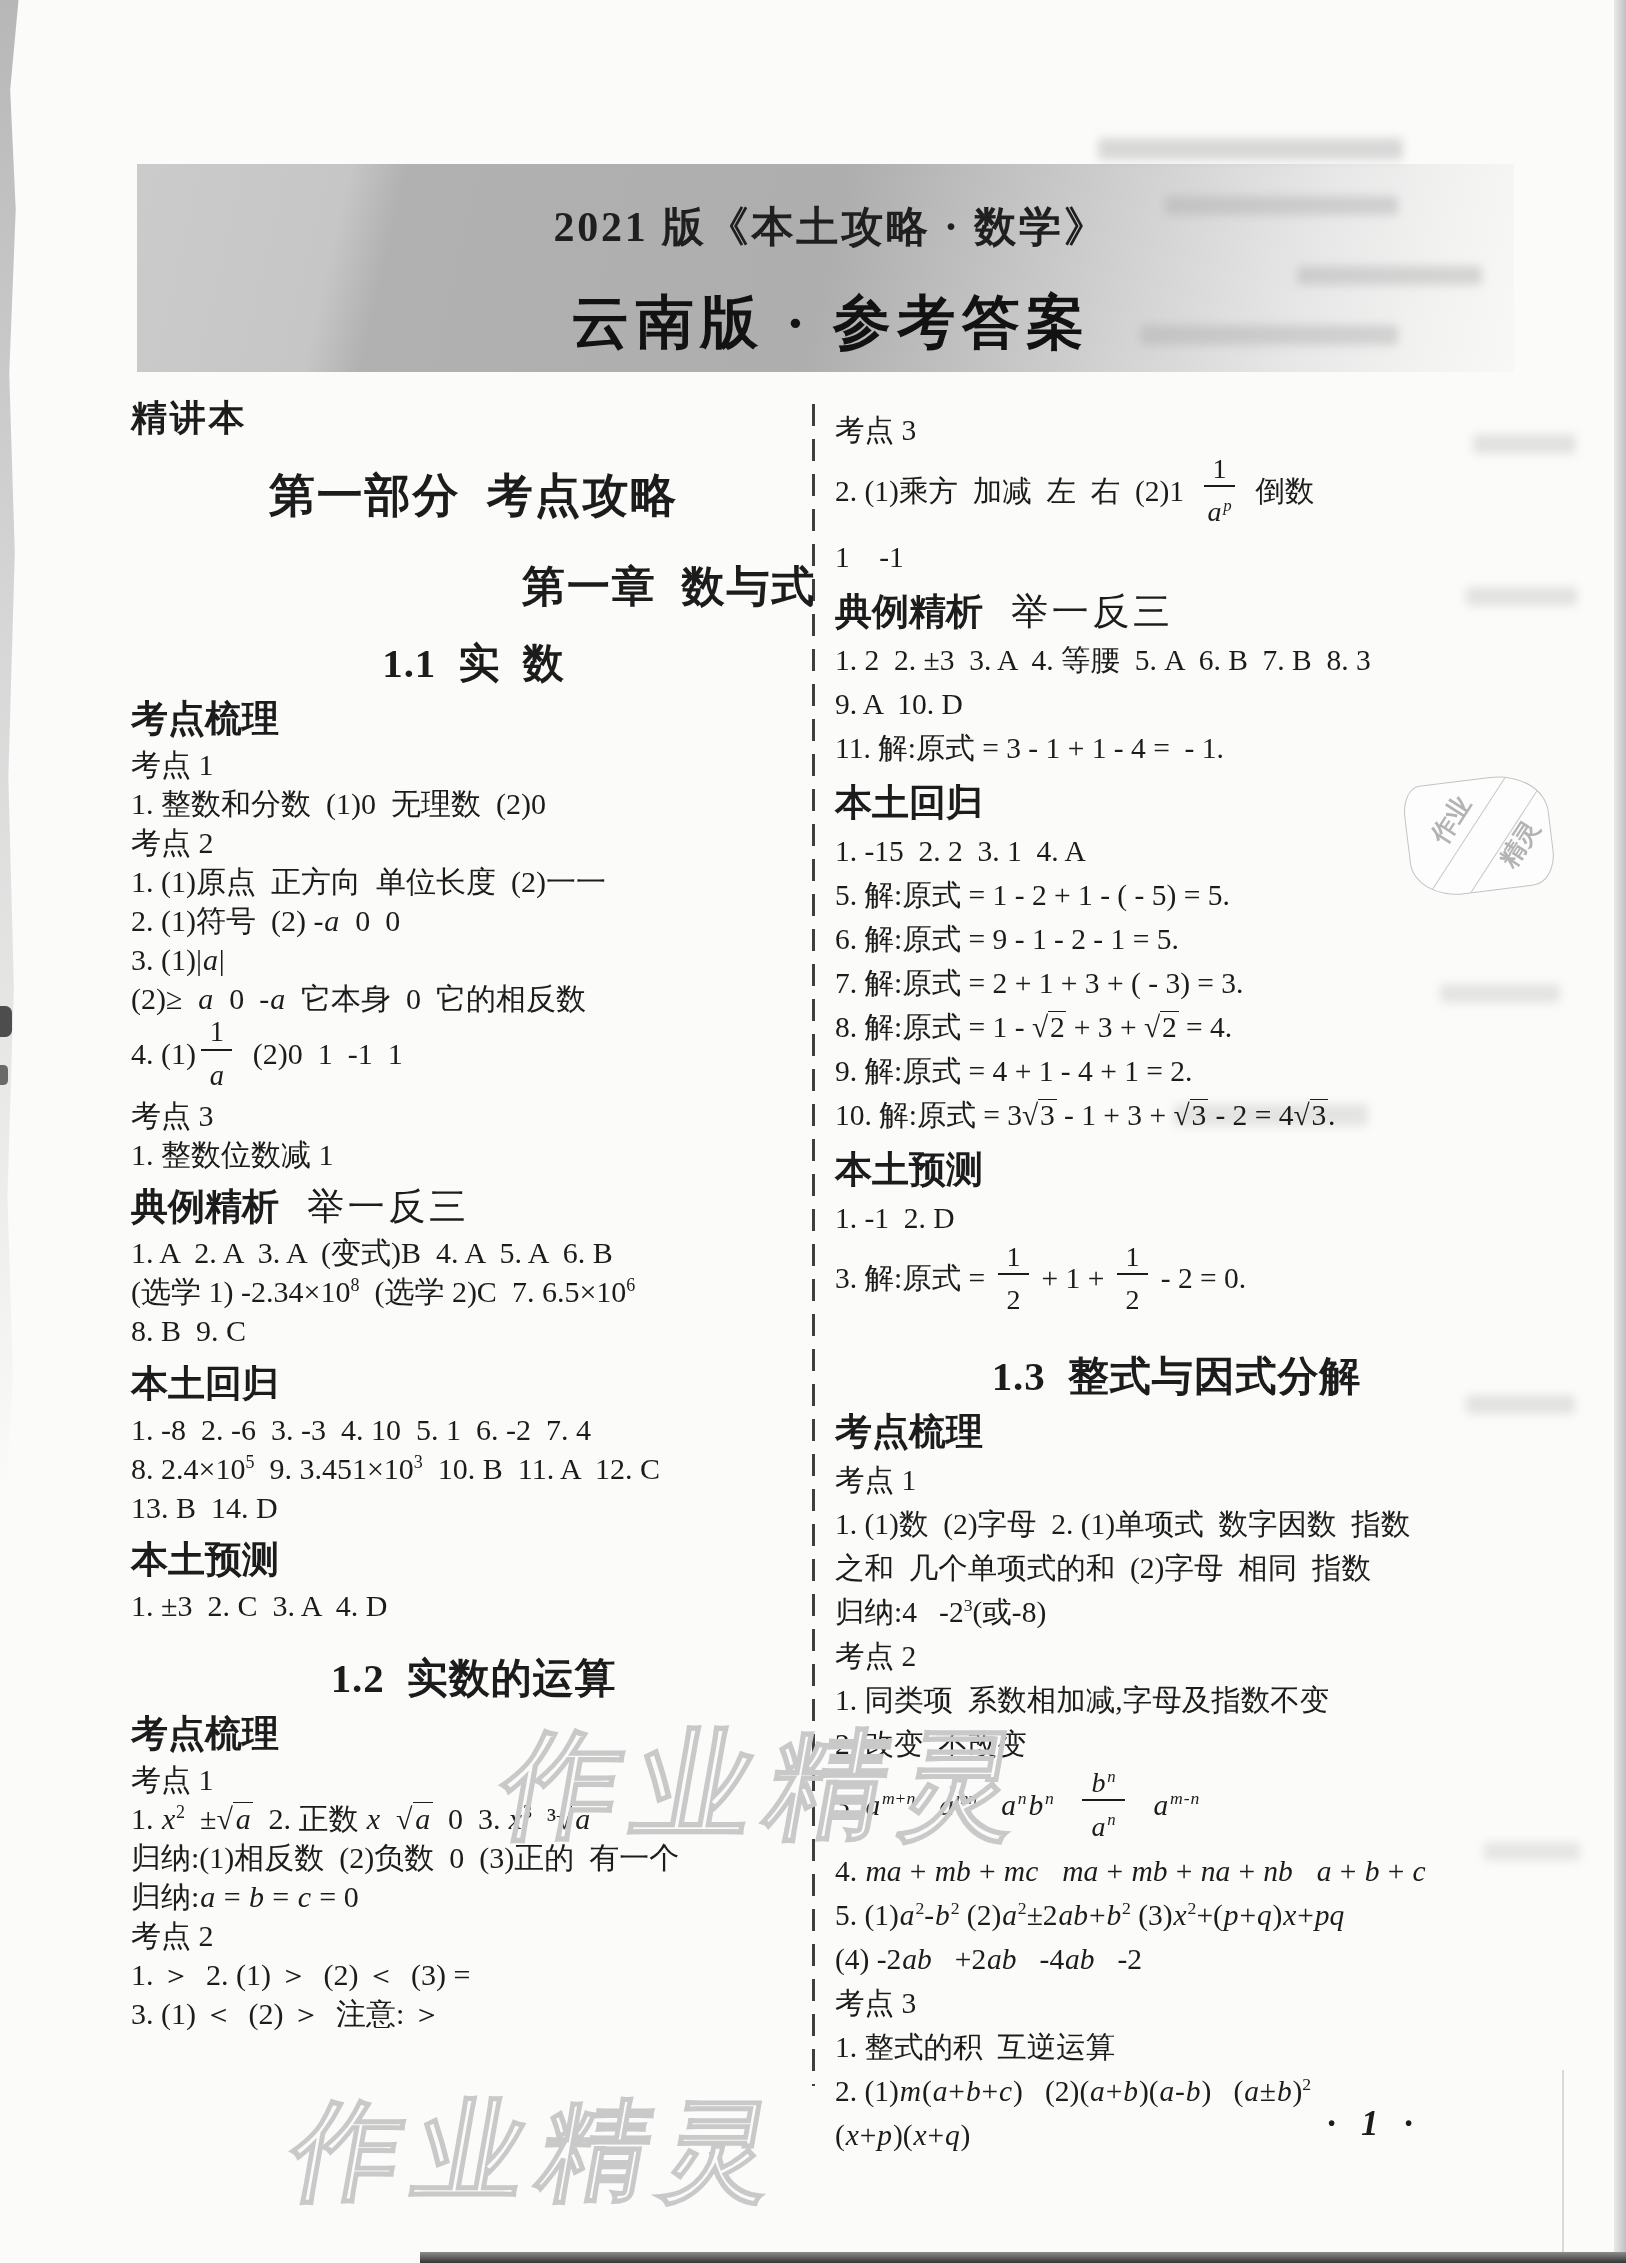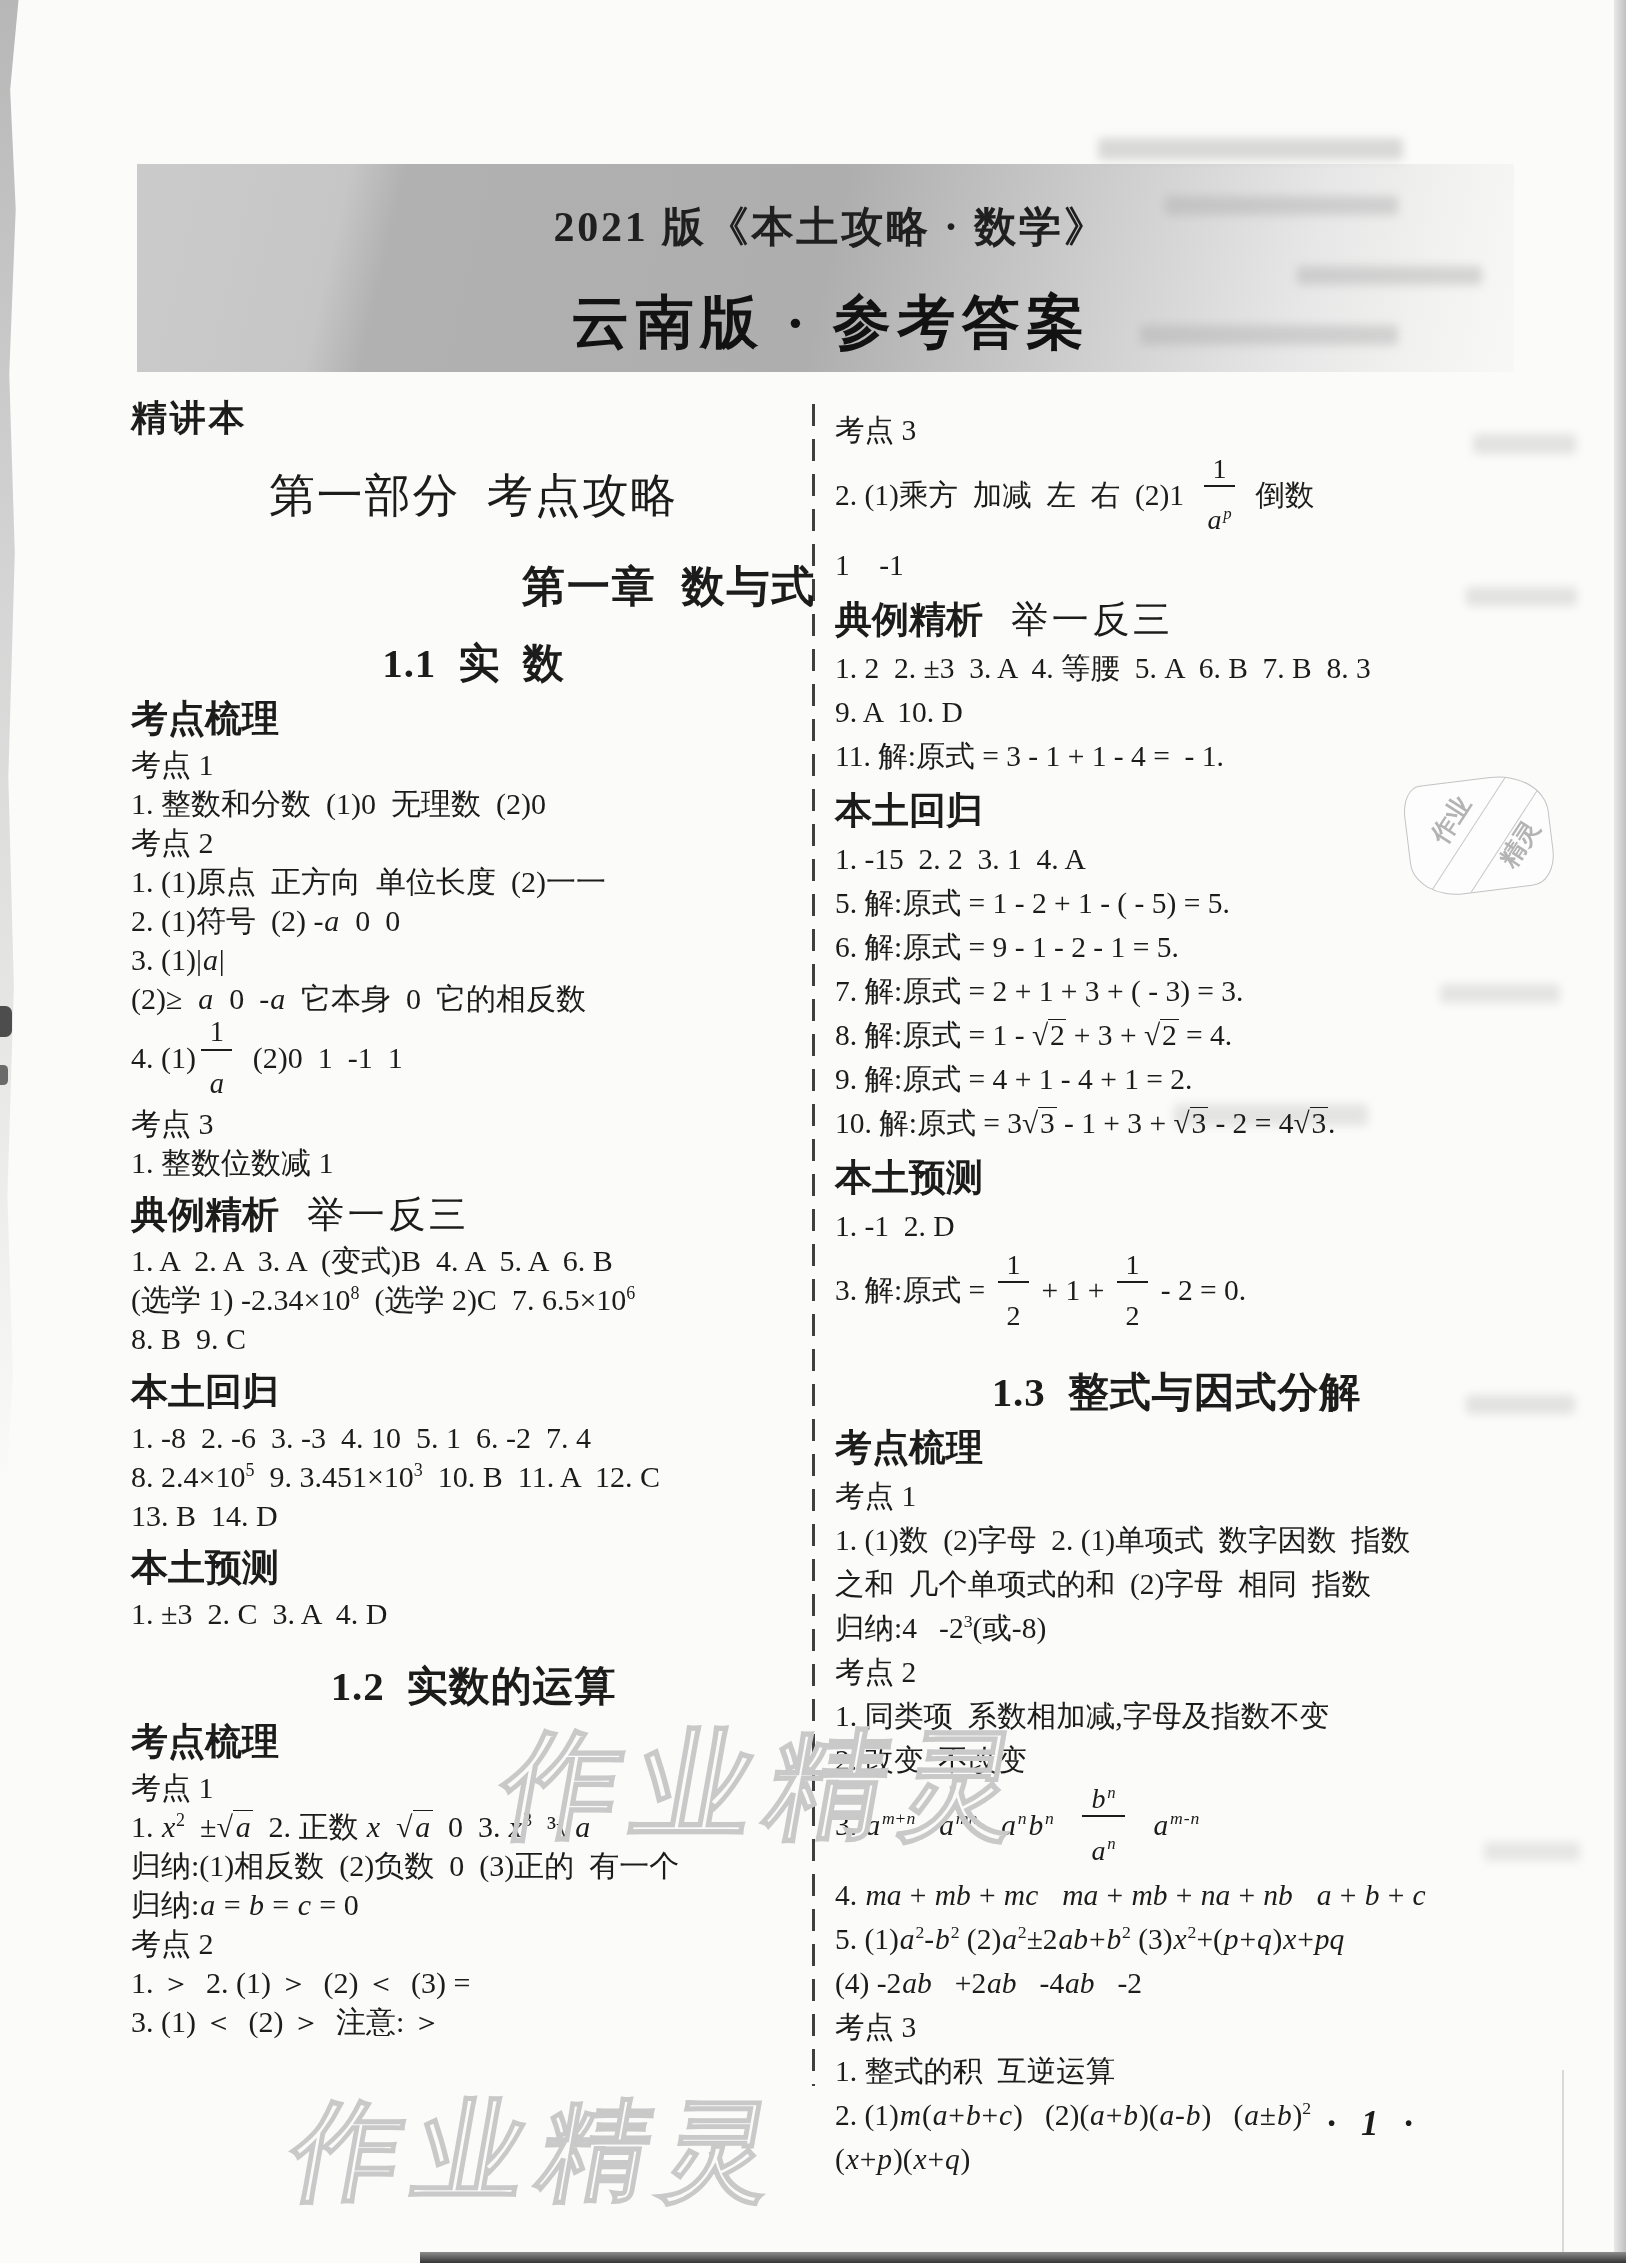--- a/index.html
+++ b/index.html
@@ -21,40 +21,40 @@
   .b1 { font-size:42px; font-weight:700; letter-spacing:2.8px; margin-top:35px; color:#1f1f1f; }
   .b2 { font-size:58px; font-weight:700; letter-spacing:6.5px; margin-top:29px; color:#121212; }
 
   
   .col { position:absolute; z-index:2; white-space:pre-wrap; }
   #colL { left:131px; top:397px;  width:685px; font-size:30px; }
   #colR { left:835px; top:408px;  width:683px; font-size:29.5px; }
 
   .ed   { font-family:"Liberation Sans",sans-serif; font-weight:900; font-size:36px;
           letter-spacing:2.8px; line-height:1.15; }
-  .part { text-align:center; font-weight:400; font-size:46px; letter-spacing:1.8px;
+  .part { text-align:center; font-weight:700; font-size:46px; letter-spacing:1.8px;
           margin-top:33px; line-height:1.1; }
   .chap { text-align:right; font-weight:700; font-size:43px; letter-spacing:1.8px;
           margin-top:41px; line-height:1.1; }
   .sec  { text-align:center; font-weight:700; font-size:41px; letter-spacing:0.9px;
           margin:31px 0 7.4px; line-height:1.1; position:relative; }
   .hd   { font-family:"Liberation Sans",sans-serif; font-weight:900; font-size:37px;
           margin:13px 0 5.5px; line-height:1.1; }
   .hd2 .rest { font-family:"Liberation Serif",serif; font-weight:400; font-size:37px;
           margin-left:28px; letter-spacing:3.7px; }
   .ln   { line-height:1.18; padding:1.8px 0; }
   #colR .ln { padding:4.6px 0; }
 
   em  { font-style:italic; padding:0 0.9px; }
   sup { font-size:.6em; }
   .ov { display:inline-block; border-top:1.8px solid #1c1c1c; padding:0 1.8px; line-height:1.05; }
   .fr { display:inline-flex; flex-direction:column; vertical-align:middle; text-align:center;
         margin:0 5.5px; line-height:1.08; font-size:.95em; position:relative; top:-2.8px; }
   .fr .fn { border-bottom:2px solid #1c1c1c; padding:0 8.3px 0.9px; }
-  .fr .fd { padding-top:18px; }
+  .fr .fd { padding-top:10px; }
 
   
   .divider { position:absolute; left:812px; top:404px; width:2.8px; height:1682px; z-index:2;
     background:repeating-linear-gradient(to bottom, #3f3f3f 0 22px, transparent 22px 35px); }
 
   
   .wm { position:absolute; font-family:"Liberation Sans",sans-serif; font-weight:700;
         color:rgba(255,255,255,.12); -webkit-text-stroke:1.5px #c9c9c9;
         transform:skewX(-10deg); letter-spacing:14.8px; pointer-events:none; z-index:5; }
   #wm1 { left:503px; top:1706px; font-size:118px; }

